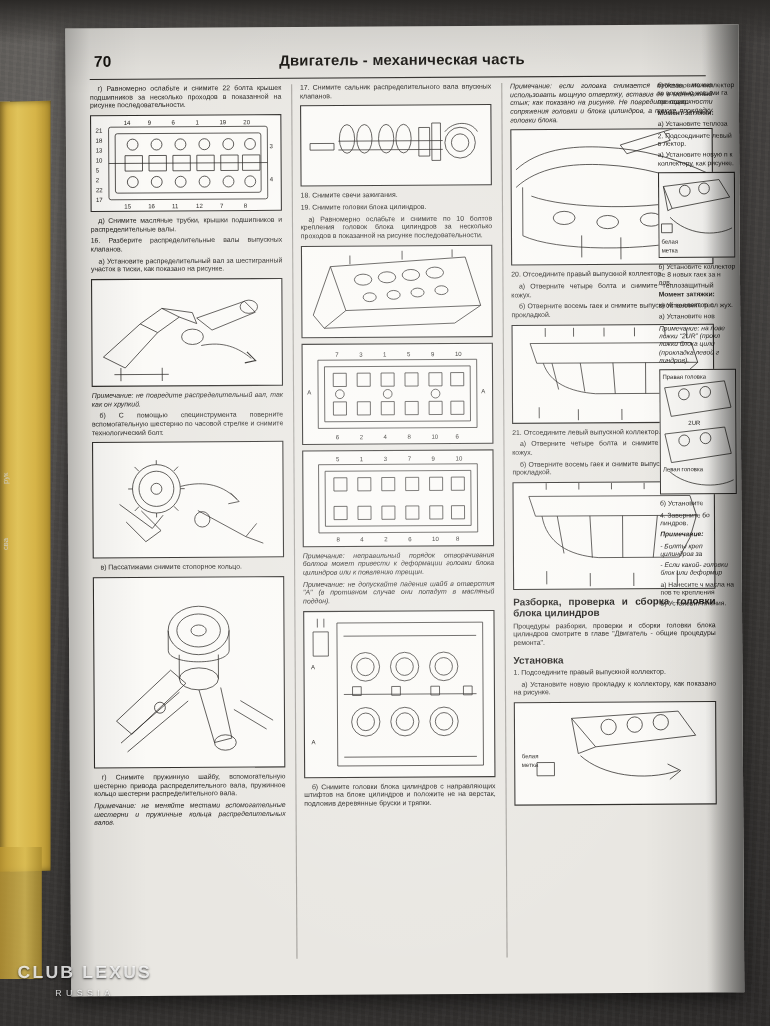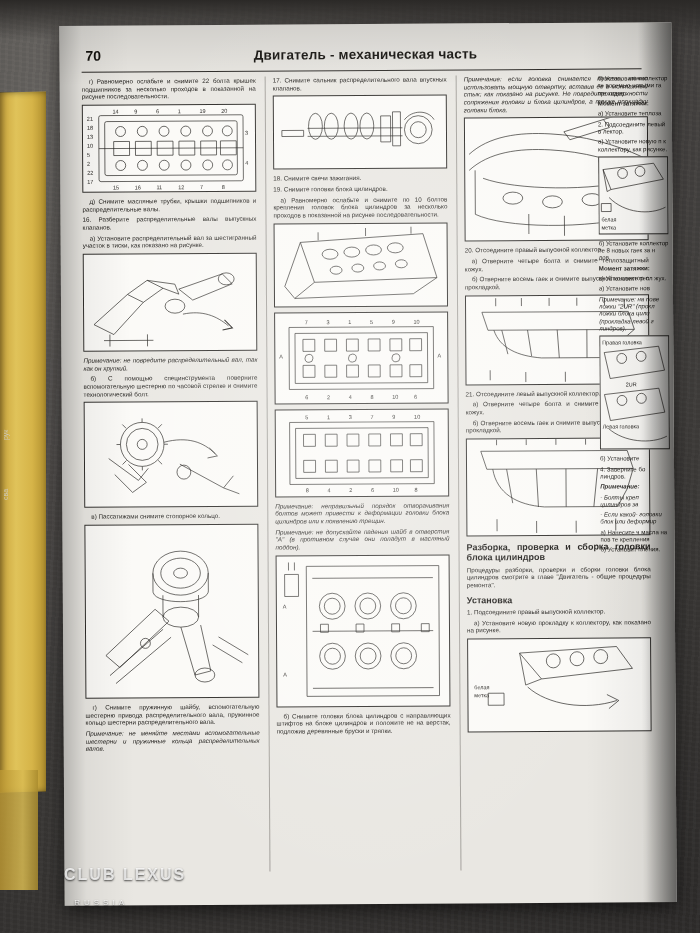--- a/index.html
+++ b/index.html
@@ -108,22 +108,22 @@
   .fig svg{display:block;width:100%;height:100%;}
 
   
   .wm{
     position:absolute;left:16px;bottom:26px;z-index:60;
     color:rgba(255,255,255,.80);
     font-family:"Liberation Sans", sans-serif;
     letter-spacing:2px;
     text-shadow:0 1px 2px rgba(0,0,0,.7);
   }
-  .wm .l1{font-size:16px;font-weight:bold;margin-left:48px;}
-  .wm .l2{font-size:8px;letter-spacing:4px;text-align:center;margin-top:14px;}
+  .wm .l1{font-size:16px;font-weight:bold;}
+  .wm .l2{font-size:8px;letter-spacing:4px;text-align:center;margin-top:4px;}
 
   .lbl{font-size:5.6px;fill:#1d1b18;font-family:"Liberation Sans", sans-serif;}
 </style>
 </head>
 <body>
 
 <div class="photo-bg"></div>
 <div class="desk-grain"></div>
 <div class="yellow-strip"></div>
 <div class="yellow-strip2"></div>

